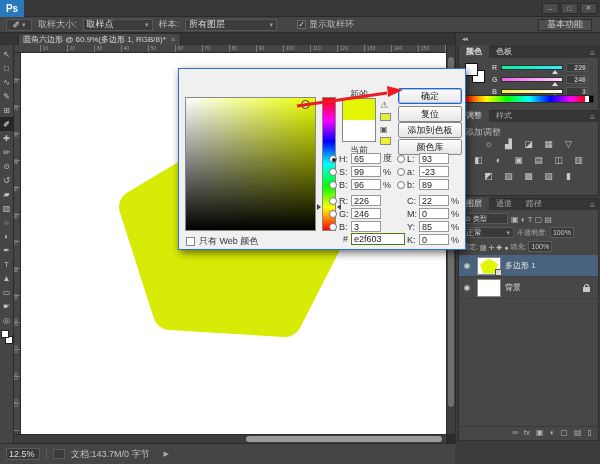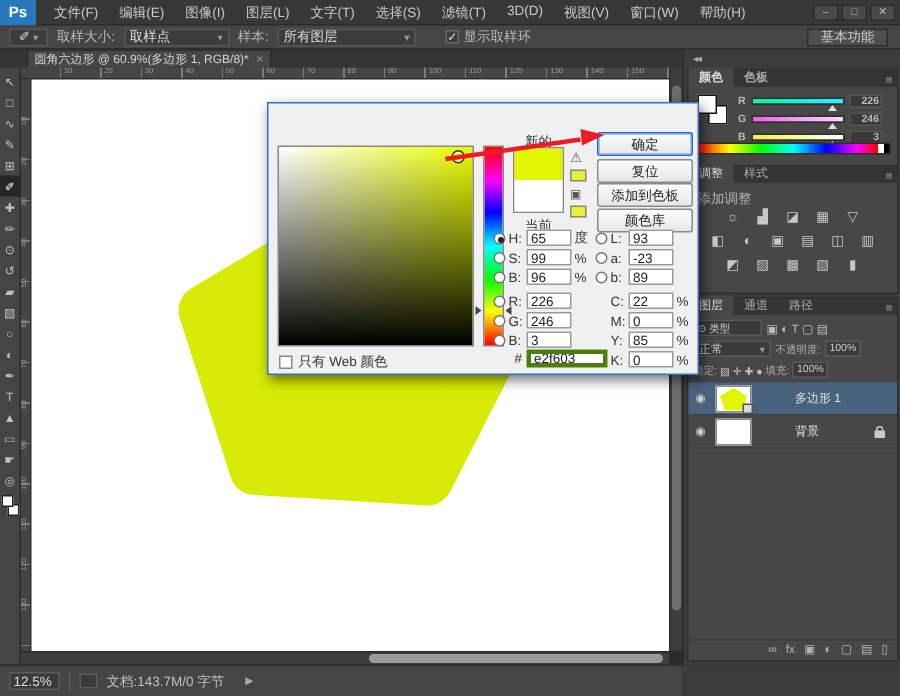--- a/index.html
+++ b/index.html
@@ -98,21 +98,21 @@
   .val-dd{height:11px;background:#3a3a3a;border:1px solid #5a5a5a;color:#ccc;display:flex;align-items:center;padding:0 2px;font-size:7px;}
   #lock-row{position:absolute;left:3px;top:42px;width:133px;display:flex;align-items:center;gap:2px;}
   .lock-icon{color:#c0c0c0;font-size:7px;}
   #layer-list{position:absolute;left:0;top:56px;width:139px;}
   .layer-row{height:22px;display:flex;align-items:center;gap:4px;border-bottom:1px solid #3e3e3e;padding-left:2px;position:relative;}
   .layer-row.selected{background:#49627d;}
   .eye{width:12px;color:#d0d0d0;font-size:8px;text-align:center;}
   .lthumb{width:24px;height:18px;background:#fff;border:1px solid #888;position:relative;}
   .mini-pentagon{position:absolute;left:2px;top:1px;width:18px;height:15px;clip-path:polygon(50% 0,100% 38%,82% 100%,18% 100%,0 38%);}
   .thumb-badge{position:absolute;right:-2px;bottom:-2px;width:7px;height:7px;background:#ddd;border:1px solid #555;}
-  .lname{color:#e0e0e0;font-size:8px;margin-left:25px;}
+  .lname{color:#e0e0e0;font-size:8px;}
   .layer-lock{margin-left:auto;margin-right:8px;position:relative;width:7px;height:8px;}
   .layer-lock .shackle{position:absolute;left:1px;top:0;width:5px;height:4px;border:1px solid #c9c9c9;border-bottom:none;border-radius:3px 3px 0 0;}
   .layer-lock .lock-body{position:absolute;left:0;top:3px;width:7px;height:5px;background:#c9c9c9;}
   #layer-bottom{position:absolute;left:0;bottom:2px;width:139px;height:12px;border-top:1px solid #3a3a3a;display:flex;align-items:center;justify-content:flex-end;gap:6px;padding-right:6px;}
   .lb-icon{color:#b5b5b5;font-size:8px;}
 
   
   #dialog{left:178px;top:68px;width:288px;height:182px;background:#f0f0f0;border:1px solid #2f6fd6;box-shadow:2px 3px 8px rgba(0,0,0,.55);z-index:20;color:#222;}
   #dlg-title{height:15px;background:linear-gradient(#4a90e8,#1f5cc9);display:flex;align-items:center;padding-left:5px;color:#fff;font-size:9px;}
   #dlg-close{margin-left:auto;width:17px;height:11px;margin-right:2px;background:linear-gradient(#f09288,#d43c32);border:1px solid #8e1f17;border-radius:2px;color:#fff;font-size:7px;display:flex;align-items:center;justify-content:center;}
@@ -141,45 +141,32 @@
   .frow{display:flex;align-items:center;height:13px;}
   .frow.gap{margin-top:3px;}
   .frad{width:8px;height:8px;border:1px solid #777;border-radius:50%;background:#fff;margin-right:2px;position:relative;flex:none;}
   .frad.on::after{content:"";position:absolute;left:2px;top:2px;width:4px;height:4px;border-radius:50%;background:#222;}
   .frad.hid{visibility:hidden;}
   .flab{width:12px;color:#333;flex:none;}
   .fin{width:30px;height:11px;border:1px solid #999;background:#fff;font-size:9px;font-family:"Liberation Sans",sans-serif;padding:0 2px;color:#222;}
   .funit{margin-left:2px;color:#333;width:10px;}
   #hex-row{position:absolute;left:164px;top:164px;display:flex;align-items:center;}
   #hex-label{color:#333;margin-right:3px;}
-  #hex-input{width:54px;height:12px;border:3px solid #4d7c0f;background:#fff;font-size:9px;font-family:"Liberation Sans",sans-serif;padding:0 2px;color:#222;}
+  #hex-input{width:54px;height:12px;border:1px solid #4d7c0f;background:#fff;font-size:9px;font-family:"Liberation Sans",sans-serif;padding:0 2px;color:#222;}
   #web-only{position:absolute;left:7px;top:166px;display:flex;align-items:center;gap:4px;color:#333;}
   #web-check{width:9px;height:9px;background:#fff;border:1px solid #888;}
   #arrow-svg{position:absolute;left:0;top:0;pointer-events:none;z-index:5;}
 </style>
 </head>
 <body>
 
 <div id="app">
 
   <div id="menubar" class="abs">
     <div id="ps-logo">Ps</div>
-    <div id="menu-items">
-        <span class="menu-item">文件(F)</span>
-        <span class="menu-item">编辑(E)</span>
-        <span class="menu-item">图像(I)</span>
-        <span class="menu-item">图层(L)</span>
-        <span class="menu-item">文字(T)</span>
-        <span class="menu-item">选择(S)</span>
-        <span class="menu-item">滤镜(T)</span>
-        <span class="menu-item">3D(D)</span>
-        <span class="menu-item">视图(V)</span>
-        <span class="menu-item">窗口(W)</span>
-        <span class="menu-item">帮助(H)</span>
-      </div>
     <div id="win-controls">
         <span class="winbtn">–</span>
         <span class="winbtn">□</span>
         <span class="winbtn">✕</span>
       </div>
   </div>
 
   <div id="optionsbar" class="abs">
     <div class="opt-tool">
       <span>✐</span>

